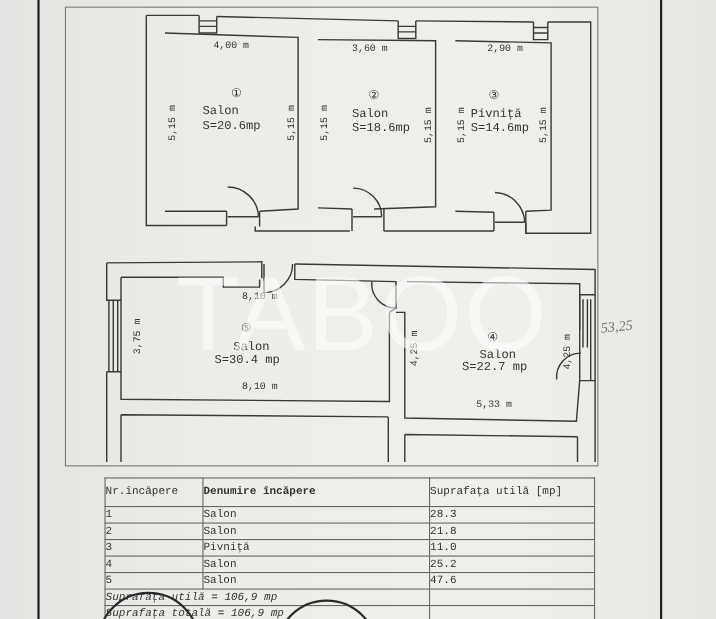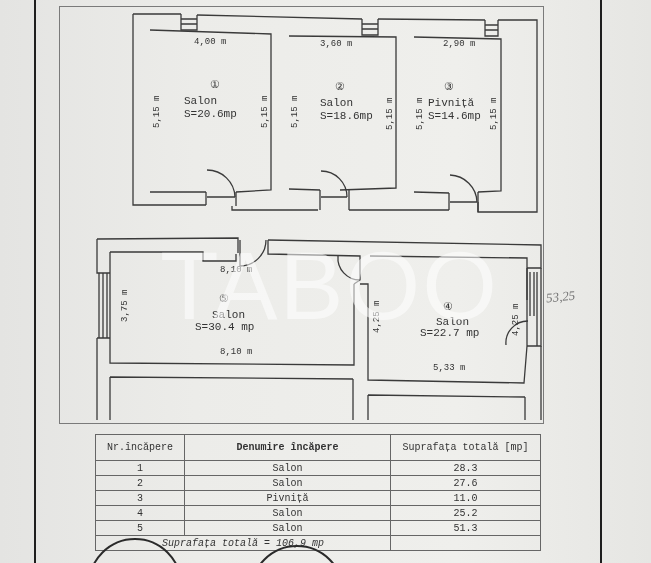--- a/index.html
+++ b/index.html
@@ -6,21 +6,21 @@
   body { width:651px; height:563px; background:#e9e9e7; position:relative; overflow:hidden; font-family:"Liberation Mono", monospace; color:#3a3a3a; }
   .sheet { position:absolute; left:0; top:0; width:651px; height:563px; background:linear-gradient(90deg,#e4e4e2 0%, #ecece9 30%, #efefec 70%, #e6e6e3 100%); }
   .vline { position:absolute; top:0; bottom:0; width:2px; background:#1e1e1e; }
   .frame { position:absolute; border:1px solid #7a7a7a; }
   svg { position:absolute; left:0; top:0; }
   .lbl { font-family:"Liberation Mono", monospace; fill:#333; }
   .wm { position:absolute; left:160px; top:238px; font-family:"Liberation Sans", sans-serif; font-size:96px; font-weight:300; color:rgba(255,255,255,0.55); letter-spacing:2px; line-height:1; }
   .wm-small { position:absolute; left:253px; top:264px; font-family:"Liberation Sans", sans-serif; font-size:14px; color:rgba(255,255,255,0.85); letter-spacing:0.5px; }
   .hand { position:absolute; left:546px; top:289px; font-family:"Liberation Serif", serif; font-style:italic; font-size:13px; color:#777; transform:rotate(-6deg); }
   table.rooms { position:absolute; left:95px; top:434px; width:446px; border-collapse:collapse; font-family:"Liberation Mono", monospace; font-size:10px; color:#333; }
-  table.rooms td, table.rooms th { border:1px solid #666; padding:0; height:14px; font-weight:normal; text-align:center; }
+  table.rooms td, table.rooms th { border:1px solid #666; padding:0; height:14px; font-weight:normal; text-align:left; }
   table.rooms th { height:25px; font-size:10px; }
   table.rooms .total td { font-style:italic; }
   .stamp { position:absolute; border:2px solid #2a2a2a; border-radius:50%; width:90px; height:90px; }
 </style>
 </head>
 <body>
 
 <div class="sheet">
   <div class="vline" style="left:34px;"></div>
   <div class="vline" style="left:600px;"></div>
@@ -101,46 +101,50 @@
   </svg>
 
   <div class="wm">TABOO</div>
   <div class="hand">53,25</div>
 
   <table class="rooms">
     <tbody>
         <tr>
       <th style="width:88px;">Nr.încăpere</th>
       <th style="width:205px;font-weight:bold;">Denumire încăpere</th>
-      <th>Suprafața totală [mp]</th>
+      <th>Suprafața utilă [mp]</th>
     </tr>
     <tr>
       <td>1</td>
       <td>Salon</td>
       <td>28.3</td>
     </tr>
     <tr>
       <td>2</td>
       <td>Salon</td>
-      <td>27.6</td>
+      <td>21.8</td>
     </tr>
     <tr>
       <td>3</td>
       <td>Pivniță</td>
       <td>11.0</td>
     </tr>
     <tr>
       <td>4</td>
       <td>Salon</td>
       <td>25.2</td>
     </tr>
     <tr>
       <td>5</td>
       <td>Salon</td>
-      <td>51.3</td>
+      <td>47.6</td>
+    </tr>
+    <tr class="total">
+      <td colspan="2">Suprafața utilă = 106,9 mp</td>
+      <td></td>
     </tr>
     <tr class="total">
       <td colspan="2">Suprafața totală = 106,9 mp</td>
       <td></td>
     </tr>
   </tbody>
     </table>
 
   <div class="stamp" style="left:88px; top:538px;"></div>
   <div class="stamp" style="left:250px; top:545px;"></div>

